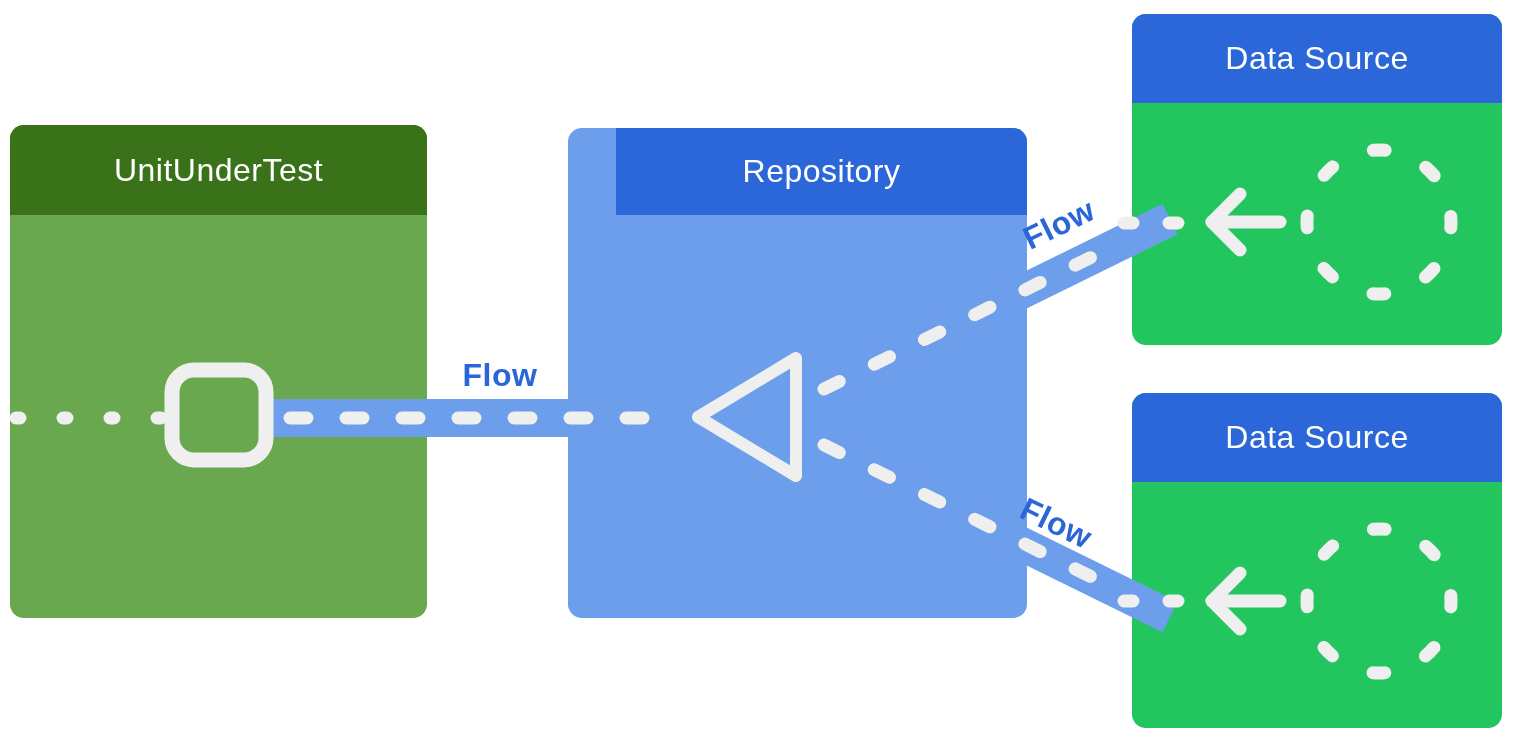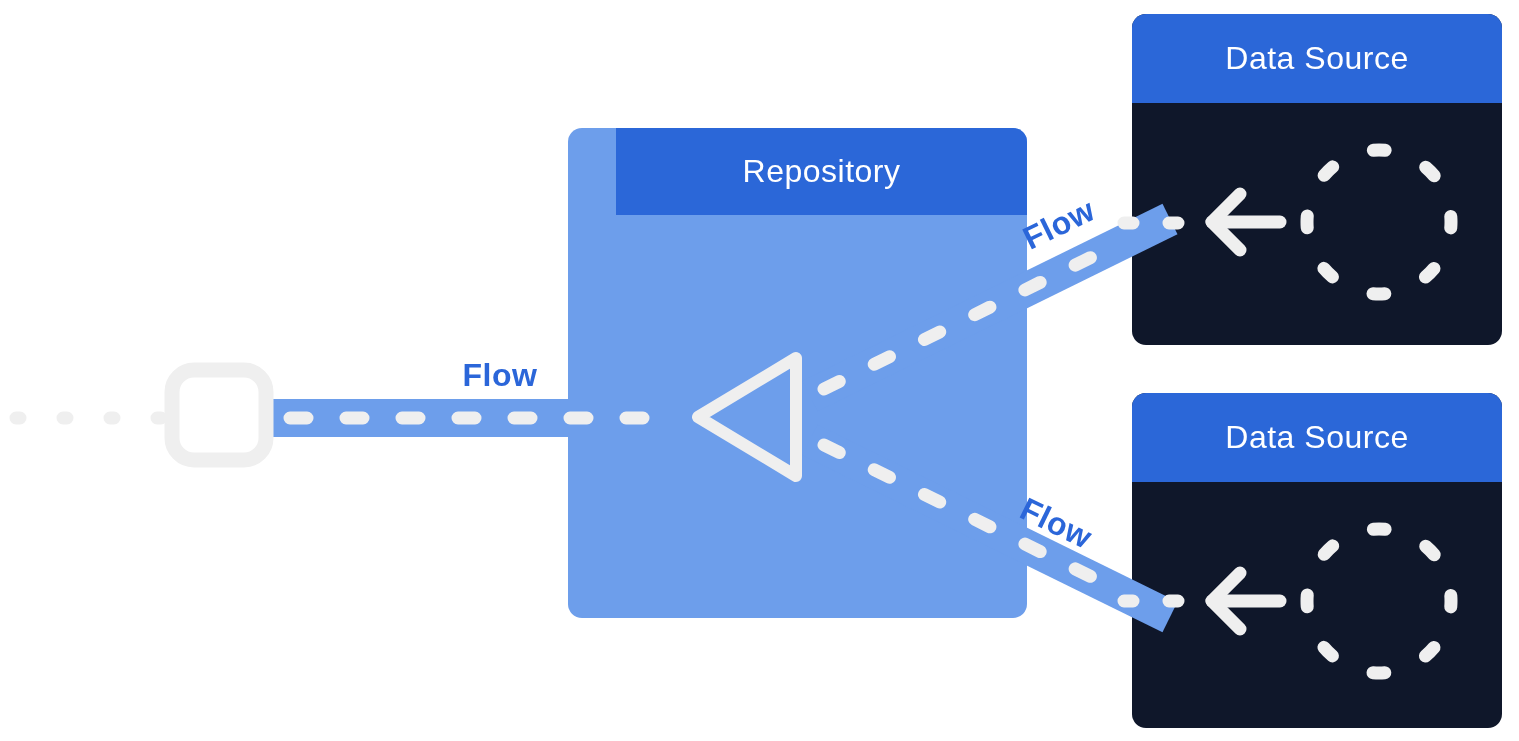--- a/index.html
+++ b/index.html
@@ -13,40 +13,46 @@
     color:#ffffff;font-size:32px;font-weight:400;letter-spacing:0.5px;
   }
   .node-body{width:100%;}
   
   .node-green{left:10px;top:125px;width:417px;height:493px;background:#6aa84f;}
   .node-green .node-header{height:90px;background:#397219;}
   
   .node-repo{left:568px;top:128px;width:411px;height:490px;background:#6d9eeb;padding-left:48px;}
   .node-repo .node-header{height:87px;background:#2b67d8;}
   
-  .node-ds{width:370px;background:#0f172a;}
+  .node-ds{width:370px;background:#22c55e;}
   .node-ds .node-header{height:89px;background:#2b67d8;}
   .node-ds-top{left:1132px;top:14px;height:331px;}
   .node-ds-bottom{left:1132px;top:393px;height:335px;}
 
   svg.overlay{position:absolute;left:0;top:0;z-index:2;pointer-events:none;}
 
   .flow-label{
     position:absolute;z-index:3;width:120px;text-align:center;
     color:#2b66d9;font-size:32px;font-weight:700;letter-spacing:0.5px;
   }
   .flow-label-main{left:440px;top:357px;}
   .flow-label-top{left:999px;top:206px;transform:rotate(-26deg);}
   .flow-label-bottom{left:996px;top:505px;transform:rotate(26deg);}
 </style>
 </head>
 <body>
 
 <div class="canvas">
 
+  <div class="node node-green">
+    <div class="node-header">
+      <span>UnitUnderTest</span>
+    </div>
+    <div class="node-body"></div>
+  </div>
 
   <div class="node node-repo">
     <div class="node-header">
       <span>Repository</span>
     </div>
     <div class="node-body"></div>
   </div>
 
   <div class="node node-ds node-ds-top">
     <div class="node-header">

